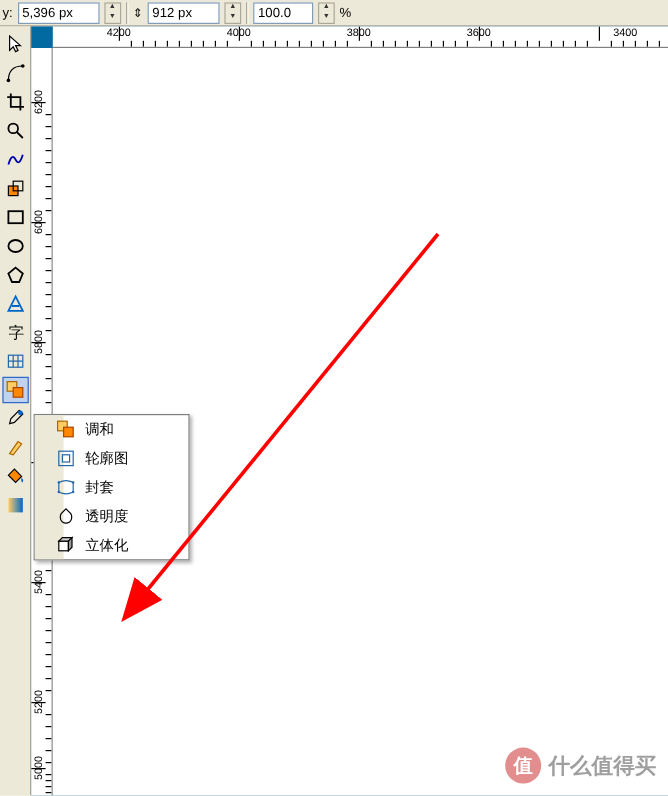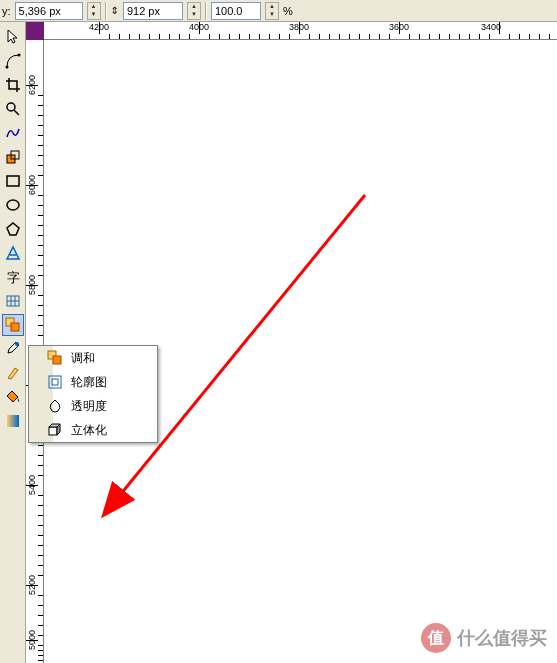--- a/index.html
+++ b/index.html
@@ -65,21 +65,21 @@
       border: 1px solid transparent;
       cursor: pointer;
     }
     .tool.active { border: 1px solid #316ac5; background: #c1d2ee; }
     .tool svg { width: 16px; height: 16px; }
 
     .ruler-area {
       flex: 1;
       display: flex;
       flex-direction: column;
-      background: #701a75;
+      background: #0369a1;
     }
     .ruler-h {
       height: 18px;
       background: #fff;
       border-bottom: 1px solid #808080;
       position: relative;
       overflow: hidden;
       margin-left: 18px;
     }
     .ruler-h .tick {
@@ -368,21 +368,21 @@
         <div class="tick minor" style="left: 365px;"></div>
         <div class="tick minor" style="left: 375px;"></div>
         <div class="tick minor" style="left: 385px;"></div>
         <div class="tick minor" style="left: 395px;"></div>
         <div class="tick minor" style="left: 405px;"></div>
         <div class="tick minor" style="left: 415px;"></div>
         <div class="tick minor" style="left: 425px;"></div>
         <div class="tick minor" style="left: 435px;"></div>
         <div class="tick minor" style="left: 445px;"></div>
         <div class="tick major" style="left: 455px;"></div>
-        <div class="label" style="left: 447px;">3400</div>
+        <div class="label" style="left: 477px;">3400</div>
         <div class="tick minor" style="left: 465px;"></div>
         <div class="tick minor" style="left: 475px;"></div>
         <div class="tick minor" style="left: 485px;"></div>
         <div class="tick minor" style="left: 495px;"></div>
         <div class="tick minor" style="left: 505px;"></div>
       </div>
     <div class="content-row">
       <div class="ruler-v" id="rulerV">
           <div class="tick major" style="top: 45px;"></div>
           <div class="label" style="top: 45px;">6200</div>
@@ -475,20 +475,32 @@
           <svg width="16" height="16">
             <rect x="2" y="2" width="12" height="12" fill="none" stroke="#26a"></rect>
             <rect x="5" y="5" width="6" height="6" fill="none" stroke="#26a"></rect>
           </svg>
         </div>
         <span class="menu-text">轮廓图</span>
       </div>
       <div class="menu-item">
         <div class="menu-icon">
           <svg width="16" height="16">
+            <path d="M2 4 Q8 1 14 4 L14 12 Q8 15 2 12 Z" fill="none" stroke="#26a"></path>
+            <circle cx="2" cy="4" r="1" fill="#26a"></circle>
+            <circle cx="14" cy="4" r="1" fill="#26a"></circle>
+            <circle cx="2" cy="12" r="1" fill="#26a"></circle>
+            <circle cx="14" cy="12" r="1" fill="#26a"></circle>
+          </svg>
+        </div>
+        <span class="menu-text">封套</span>
+      </div>
+      <div class="menu-item">
+        <div class="menu-icon">
+          <svg width="16" height="16">
             <path d="M8 2 L12 6 Q14 10 11 13 Q8 15 5 13 Q2 10 4 6 Z" fill="none" stroke="#000"></path>
           </svg>
         </div>
         <span class="menu-text">透明度</span>
       </div>
       <div class="menu-item">
         <div class="menu-icon">
           <svg width="16" height="16">
             <rect x="2" y="5" width="8" height="8" fill="#fff" stroke="#000"></rect>
             <polygon points="2,5 5,2 13,2 10,5" fill="#ccc" stroke="#000"></polygon>

